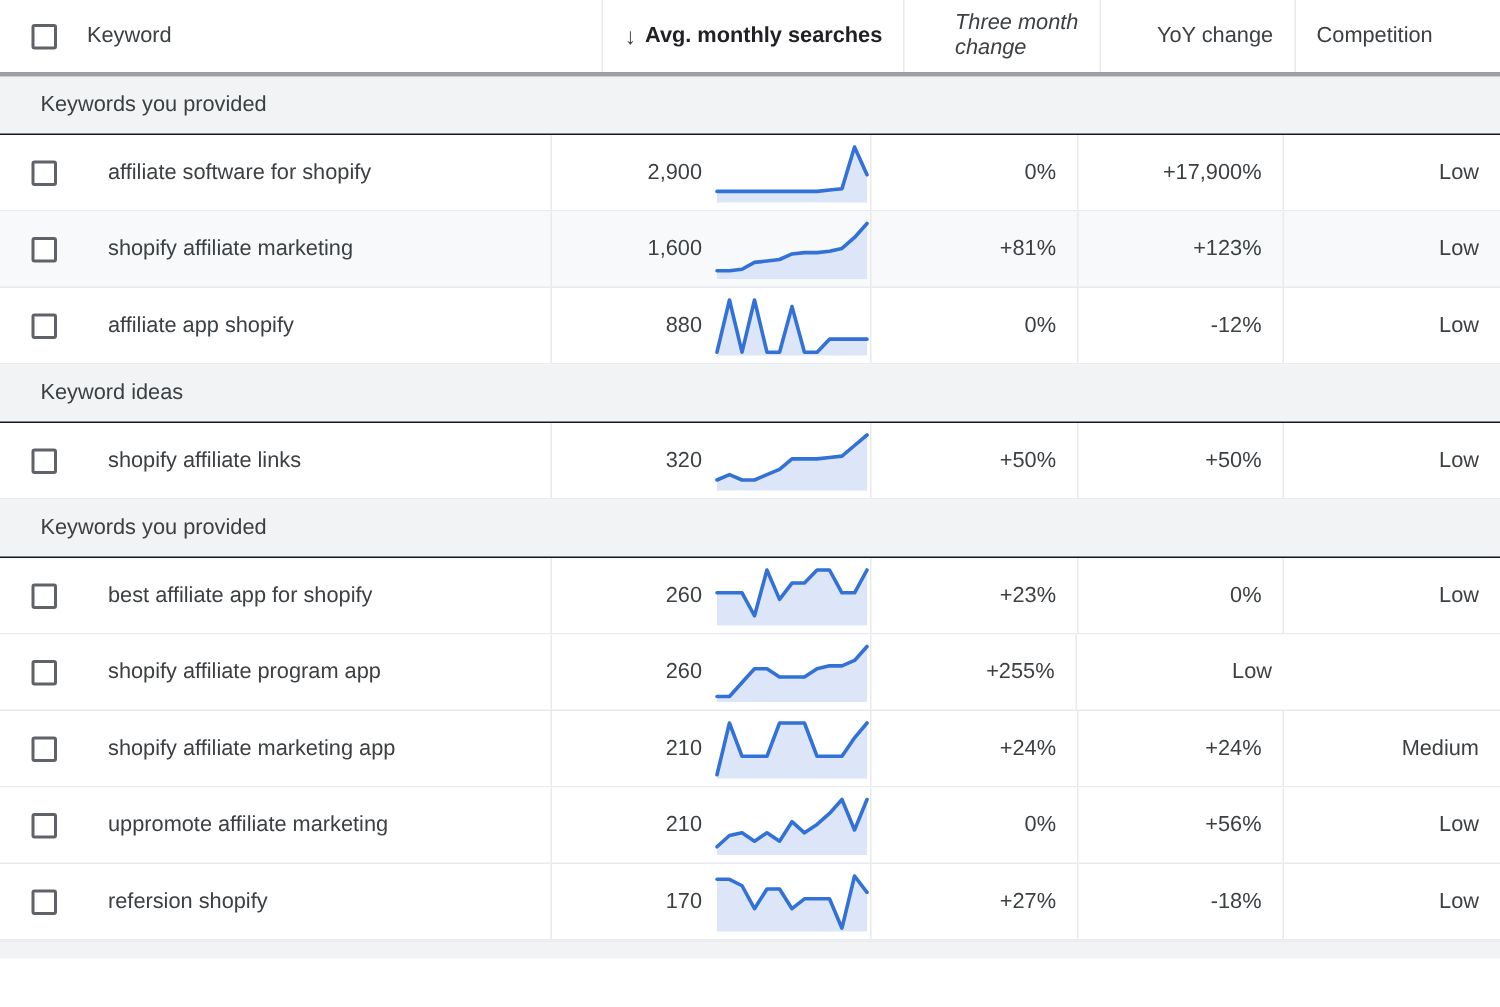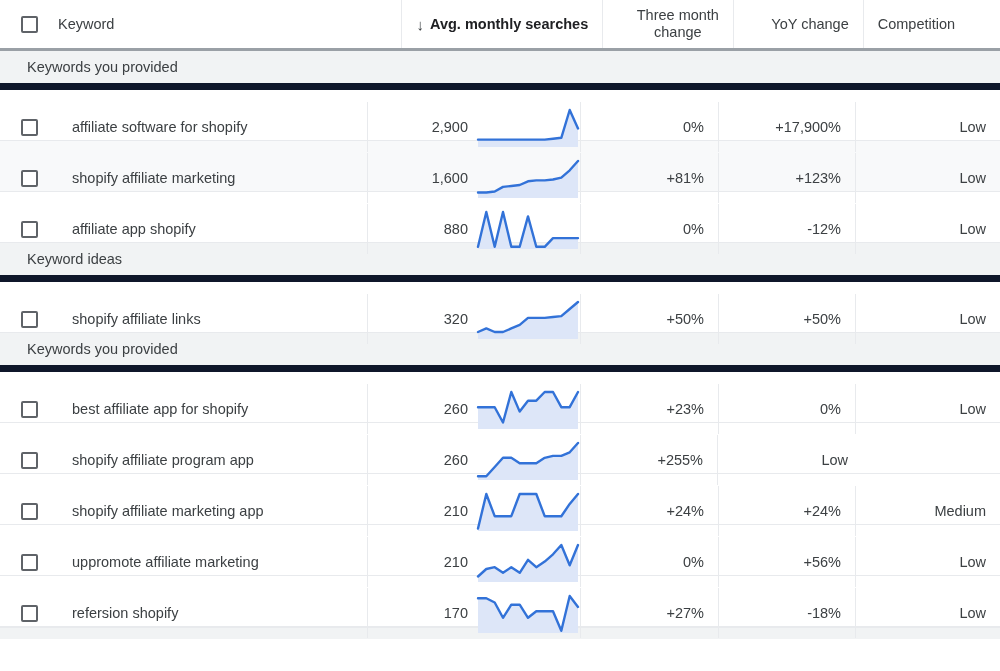--- a/index.html
+++ b/index.html
@@ -18,47 +18,47 @@
     border-bottom:3px solid #9aa0a6;box-sizing:border-box;
   }
   .th{
     box-sizing:border-box;display:flex;align-items:center;
     font-size:14.5px;color:#3c4043;padding:0 14px;height:48px;
   }
   .th.divider{border-left:1px solid #e8eaed;}
   .th-keyword{width:367px;padding-left:0;}
   .th-avg{width:213px;justify-content:flex-end;font-weight:bold;color:#202124;gap:6px;}
   .th-three{width:138px;justify-content:flex-end;text-align:right;line-height:17px;display:flex;align-items:center;}
-  .th-three span{display:block;text-align:center;}
+  .th-three span{display:block;text-align:left;font-style:italic;}
   .th-yoy{width:137px;justify-content:flex-end;}
   .th-comp{width:145px;justify-content:flex-start;}
   .sort-arrow{font-size:15px;font-weight:normal;color:#3c4043;line-height:1;}
 
   .hdr-check{width:58px;display:flex;align-items:center;justify-content:center;flex:none;}
   .cbox{
     width:17px;height:17px;border:2px solid #5f6368;border-radius:2px;
     background:#fff;box-sizing:border-box;display:block;
   }
 
   
   .group-row{
     height:39px;background:#f1f3f4;display:flex;align-items:center;
     padding-left:27px;font-size:14.5px;color:#3c4043;
-    border-bottom:7px solid #0f172a;box-sizing:border-box;
+    border-bottom:1px solid #0f172a;box-sizing:border-box;
   }
 
   
   .row{
     display:flex;height:51px;box-sizing:border-box;
     border-bottom:1px solid #e8eaed;background:#fff;
   }
   .row.alt{background:#f8f9fa;}
   .cell{
     box-sizing:border-box;display:flex;align-items:center;
-    font-size:14.5px;color:#3c4043;padding:0 14px;height:50px;margin-top:12px;
+    font-size:14.5px;color:#3c4043;padding:0 14px;height:50px;
   }
   .cell.divider{border-left:1px solid #e8eaed;}
   .c-keyword{width:367px;padding-left:0;display:flex;align-items:center;}
   .kw-text{padding-left:14px;}
   .c-avg{width:213px;display:flex;align-items:center;justify-content:flex-end;padding-right:0;gap:0;}
   .avgnum{padding-right:8px;white-space:nowrap;}
   .spark{width:104px;height:50px;flex:none;display:block;}
   .c-three{width:138px;justify-content:flex-end;}
   .c-yoy{width:137px;justify-content:flex-end;}
   .c-comp{width:145px;justify-content:flex-end;}

